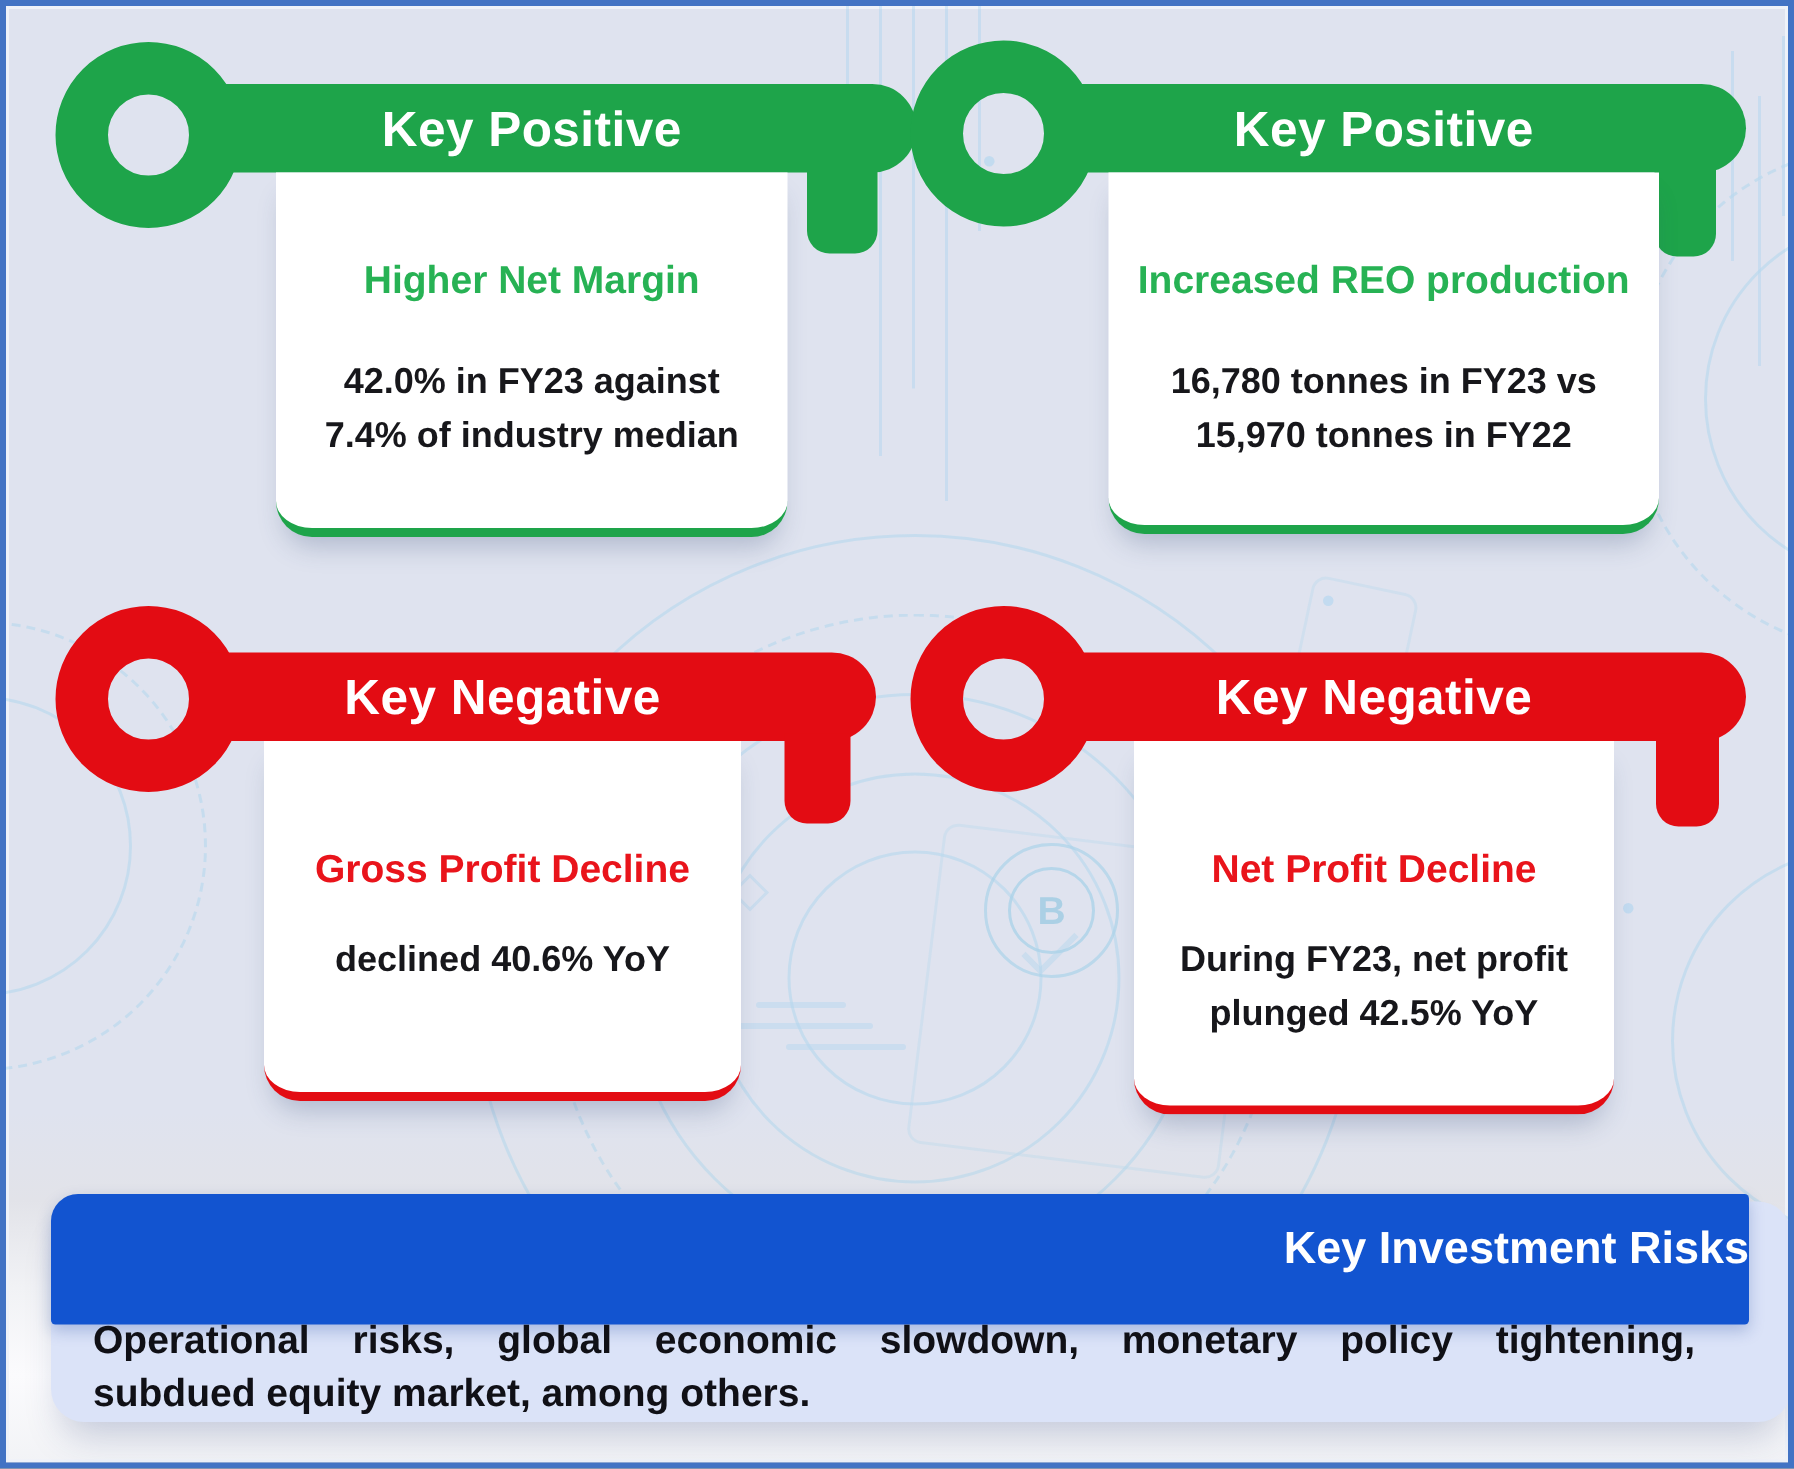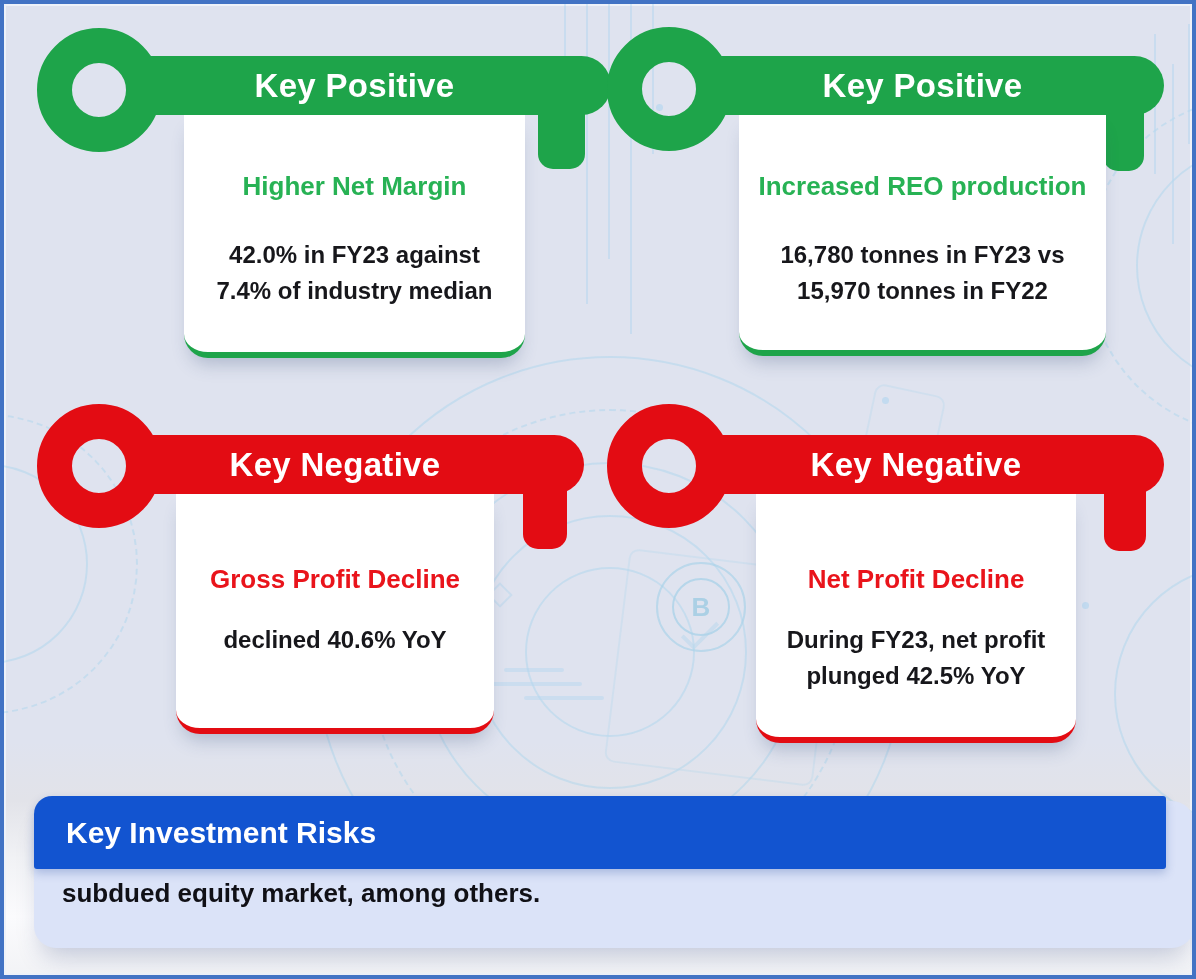--- a/index.html
+++ b/index.html
@@ -46,22 +46,22 @@
   .card-body{position:absolute;width:100%;text-align:center;color:#17171B;
     font-weight:bold;font-size:24px;line-height:36px;}
   .card-body .bl{white-space:nowrap;}
   .mg .card-title{top:56px;}
   .mg .card-body{top:122px;}
   .mr .card-title{top:70px;}
   .mr .card-body{top:128px;}
   
   .risks-panel{position:absolute;left:30px;top:797px;width:1160px;height:147px;
     background:#DBE3F8;border-radius:22px;box-shadow:0 16px 24px -8px rgba(40,60,120,.25);}
-  .risks-header{position:absolute;left:30px;top:792px;width:1132px;height:73px;
-    background:#1254D0;border-radius:18px 3px 3px 3px;box-shadow:0 4px 10px rgba(20,60,150,.25);}
+  .risks-header{position:absolute;left:30px;top:792px;width:1132px;height:87px;
+    background:#1254D0;border-radius:18px 3px 3px 3px;box-shadow:0 4px 10px rgba(20,60,150,.25);text-align:right;}
   .risks-title{padding-left:32px;line-height:73px;color:#ffffff;font-weight:bold;font-size:30px;}
   .risks-body{position:absolute;left:58px;right:62px;top:872px;color:#101016;
     font-weight:600;font-size:26px;line-height:35px;}
   .risks-body .l1{text-align:justify;text-align-last:justify;}
   .risks-body .l2{text-align:left;}
 </style>
 </head>
 <body>
 
 <div class="canvas">
@@ -154,16 +154,17 @@
         <div class="bl">plunged 42.5% YoY</div>
       </div>
     </div>
   </div>
 
   <div class="risks-panel"></div>
   <div class="risks-header">
     <div class="risks-title">Key Investment Risks</div>
   </div>
   <div class="risks-body">
+    <div class="l1">Operational risks, global economic slowdown, monetary policy tightening,</div>
     <div class="l2">subdued equity market, among others.</div>
   </div>
 
 </div>
 
 </body></html>

